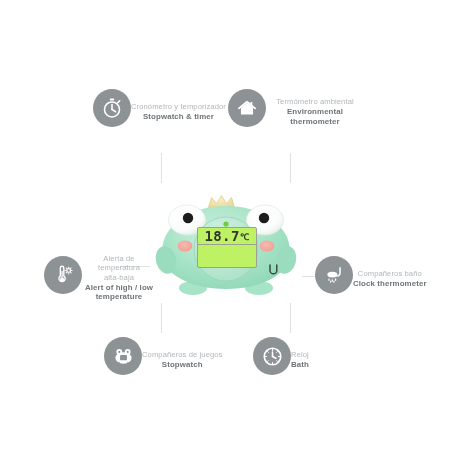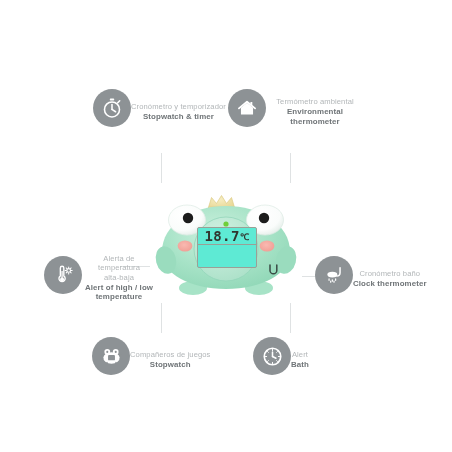--- a/index.html
+++ b/index.html
@@ -55,21 +55,21 @@
     letter-spacing: 0.1px;
     white-space: pre-line;
     margin-top: 1px;
   }
 
   
   #feat-stopwatch  { left: 93px;  top: 89px;  width: 134px; }
   #feat-environment{ left: 228px; top: 89px;  width: 136px; }
   #feat-tempalert  { left: 44px;  top: 247px; width: 112px; }
   #feat-bath       { left: 315px; top: 256px; width: 118px; }
-  #feat-playmate   { left: 92px; top: 337px; width: 120px; }
+  #feat-playmate   { left: 104px; top: 337px; width: 120px; }
   #feat-clock      { left: 253px; top: 337px; width: 92px;  }
 
   
   .connector {
     position: absolute;
     background: #dfe2e3;
   }
   .conn-v { width: 1px; }
   .conn-h { height: 1px; }
   #conn-stopwatch   { left: 161px; top: 153px; height: 30px; }
@@ -89,21 +89,21 @@
   }
   #product svg { display: block; width: 160px; height: 126px; }
 
   
   #lcd {
     position: absolute;
     left: 51px;
     top: 51px;
     width: 58px;
     height: 39px;
-    background: #5eead4;
+    background: #bef264;
     border: 1px solid #9aa096;
     border-radius: 2px;
     display: flex;
     flex-direction: column;
     overflow: hidden;
   }
   .lcd-row {
     flex: 1;
     display: flex;
     align-items: center;
@@ -197,21 +197,21 @@
         <g stroke="#ffffff" stroke-width="1.3" stroke-linecap="round">
           <path d="M6.6 16.3 v1.5"></path>
           <path d="M10.2 17.2 v1.6"></path>
           <path d="M13.8 16.3 v1.5"></path>
           <path d="M8.4 18.6 v1.2"></path>
           <path d="M12 18.6 v1.2"></path>
         </g>
       </svg>
     </div>
     <div class="feature-labels">
-      <div class="label-es">Cronómetro baño</div>
+      <div class="label-es">Compañeros baño</div>
       <div class="label-en">Clock thermometer</div>
     </div>
   </div>
 
   <div class="feature" id="feat-playmate">
     <div class="feature-icon">
       <svg viewBox="0 0 24 24" width="23" height="23">
         <circle cx="7.6" cy="7.2" r="3" fill="#ffffff"></circle>
         <circle cx="16.4" cy="7.2" r="3" fill="#ffffff"></circle>
         <circle cx="7.6" cy="7.2" r="1.1" fill="#8d9295"></circle>
@@ -246,21 +246,21 @@
           <path d="M6.8 6.8 l0.9 0.9"></path>
           <path d="M16.3 16.3 l0.9 0.9"></path>
           <path d="M17.2 6.8 l-0.9 0.9"></path>
           <path d="M7.7 16.3 l-0.9 0.9"></path>
         </g>
         <path d="M12 12 L12 7.4" stroke="#ffffff" stroke-width="1.6" stroke-linecap="round"></path>
         <path d="M12 12 L15.6 13.8" stroke="#ffffff" stroke-width="1.6" stroke-linecap="round"></path>
       </svg>
     </div>
     <div class="feature-labels">
-      <div class="label-es">Alert</div>
+      <div class="label-es">Reloj</div>
       <div class="label-en">Bath</div>
     </div>
   </div>
 
   <div id="product">
     <svg viewBox="0 0 160 126">
       <defs>
         <radialGradient id="bodyGrad" cx="42%" cy="34%" r="78%">
           <stop offset="0%" stop-color="#cdf0de"></stop>
           <stop offset="52%" stop-color="#a7e3c7"></stop>

